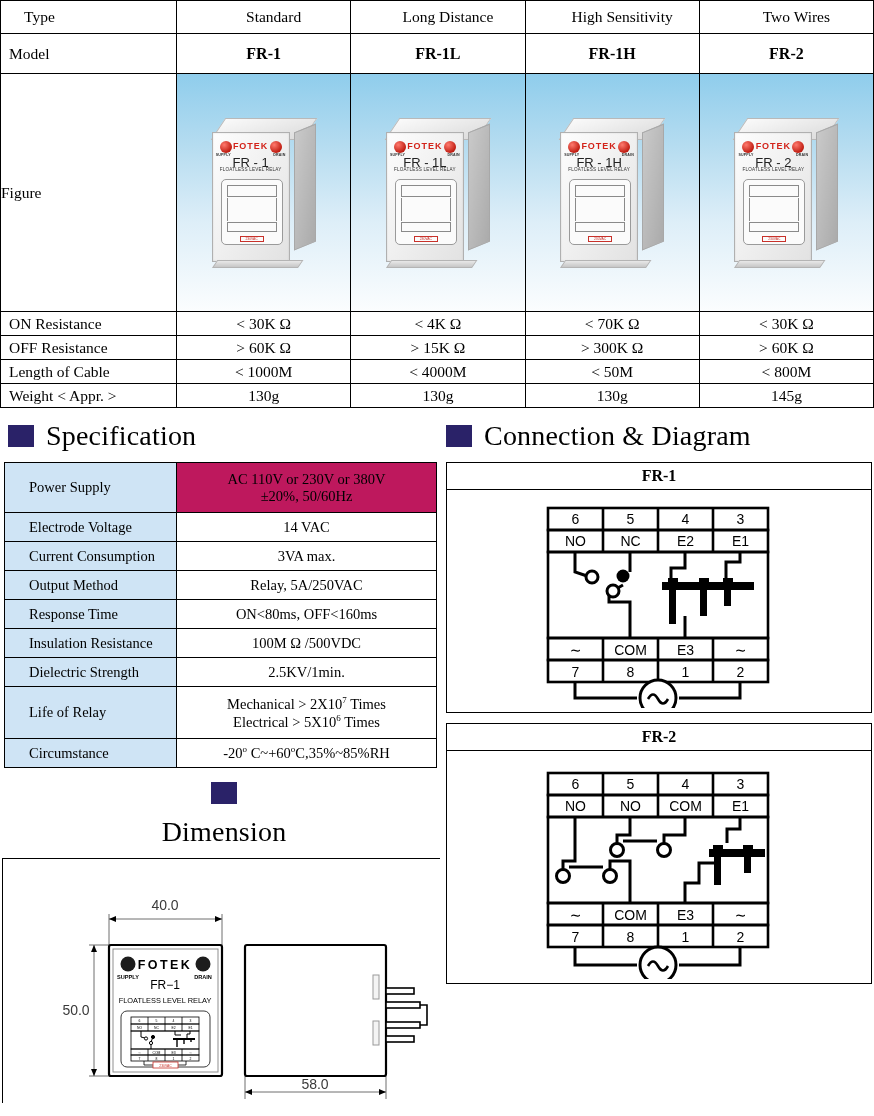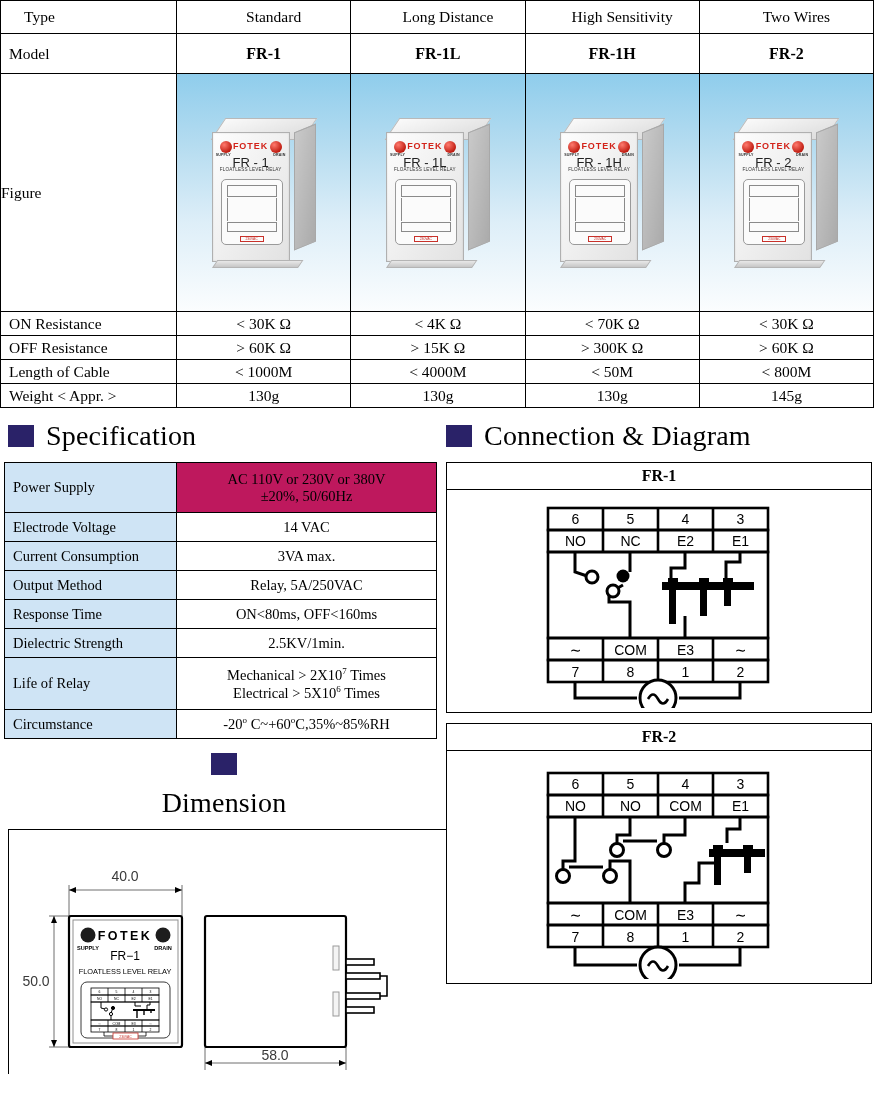--- a/index.html
+++ b/index.html
@@ -145,43 +145,44 @@
     width: 433px; border-collapse: collapse; table-layout: fixed;
     margin-left: 4px;
   }
   table.spec td {
     border: 1.4px solid #000;
     font-size: 14.5px;
     padding: 3px 5px;
     vertical-align: middle;
   }
   table.spec td.k {
-    width: 172px; background: #cfe4f5; padding-left: 8px;
+    width: 172px; background: #cfe4f5; padding-left: 24px;
   }
   table.spec td.v { text-align: center; }
   table.spec td.v.blue { background: #be185d; }
   table.spec tr.tall td { height: 50px; }
   table.spec tr.std td { height: 29px; }
   table.spec tr.life td { height: 52px; }
   sup.e { font-size: 9px; vertical-align: super; }
   sup.deg { font-size: 9px; vertical-align: super; }
 
   
   .connbox { border: 1.8px solid #000; width: 426px; background:#fff; }
   .connbox .cap {
     border-bottom: 1.8px solid #000; text-align: center;
     font-size: 16px; padding: 4px 0; font-weight: 600;
   }
   .connbox .body { position: relative; }
 
   
   .dimbox {
     border: 1.4px solid #000; border-bottom: none; border-right: none;
-    width: 438px; height: 245px; position: relative; margin-left: 8px;
+    width: 438px; height: 245px; position: relative; margin-left: 2px;
     background:#fff;
+    padding-left:46px;
   }
 
   .svgwrap { display:block; }
   text { font-family: "Liberation Sans", sans-serif; }
 </style>
 </head>
 <body>
 
 <table class="models">
   <tbody>
@@ -362,20 +363,24 @@
       </tr>
       <tr class="std">
         <td class="k">Output Method</td>
         <td class="v">Relay, 5A/250VAC</td>
       </tr>
       <tr class="std">
         <td class="k">Response Time</td>
         <td class="v">ON&lt;80ms, OFF&lt;160ms</td>
       </tr>
       <tr class="std">
+        <td class="k">Insulation Resistance</td>
+        <td class="v">100M Ω /500VDC</td>
+      </tr>
+      <tr class="std">
         <td class="k">Dielectric Strength</td>
         <td class="v">2.5KV/1min.</td>
       </tr>
       <tr class="life">
         <td class="k">Life of Relay</td>
         <td class="v">
           <div>
             <span>Mechanical &gt; 2X10</span><sup class="e">7</sup><span> Times</span>
           </div>
           <div>

